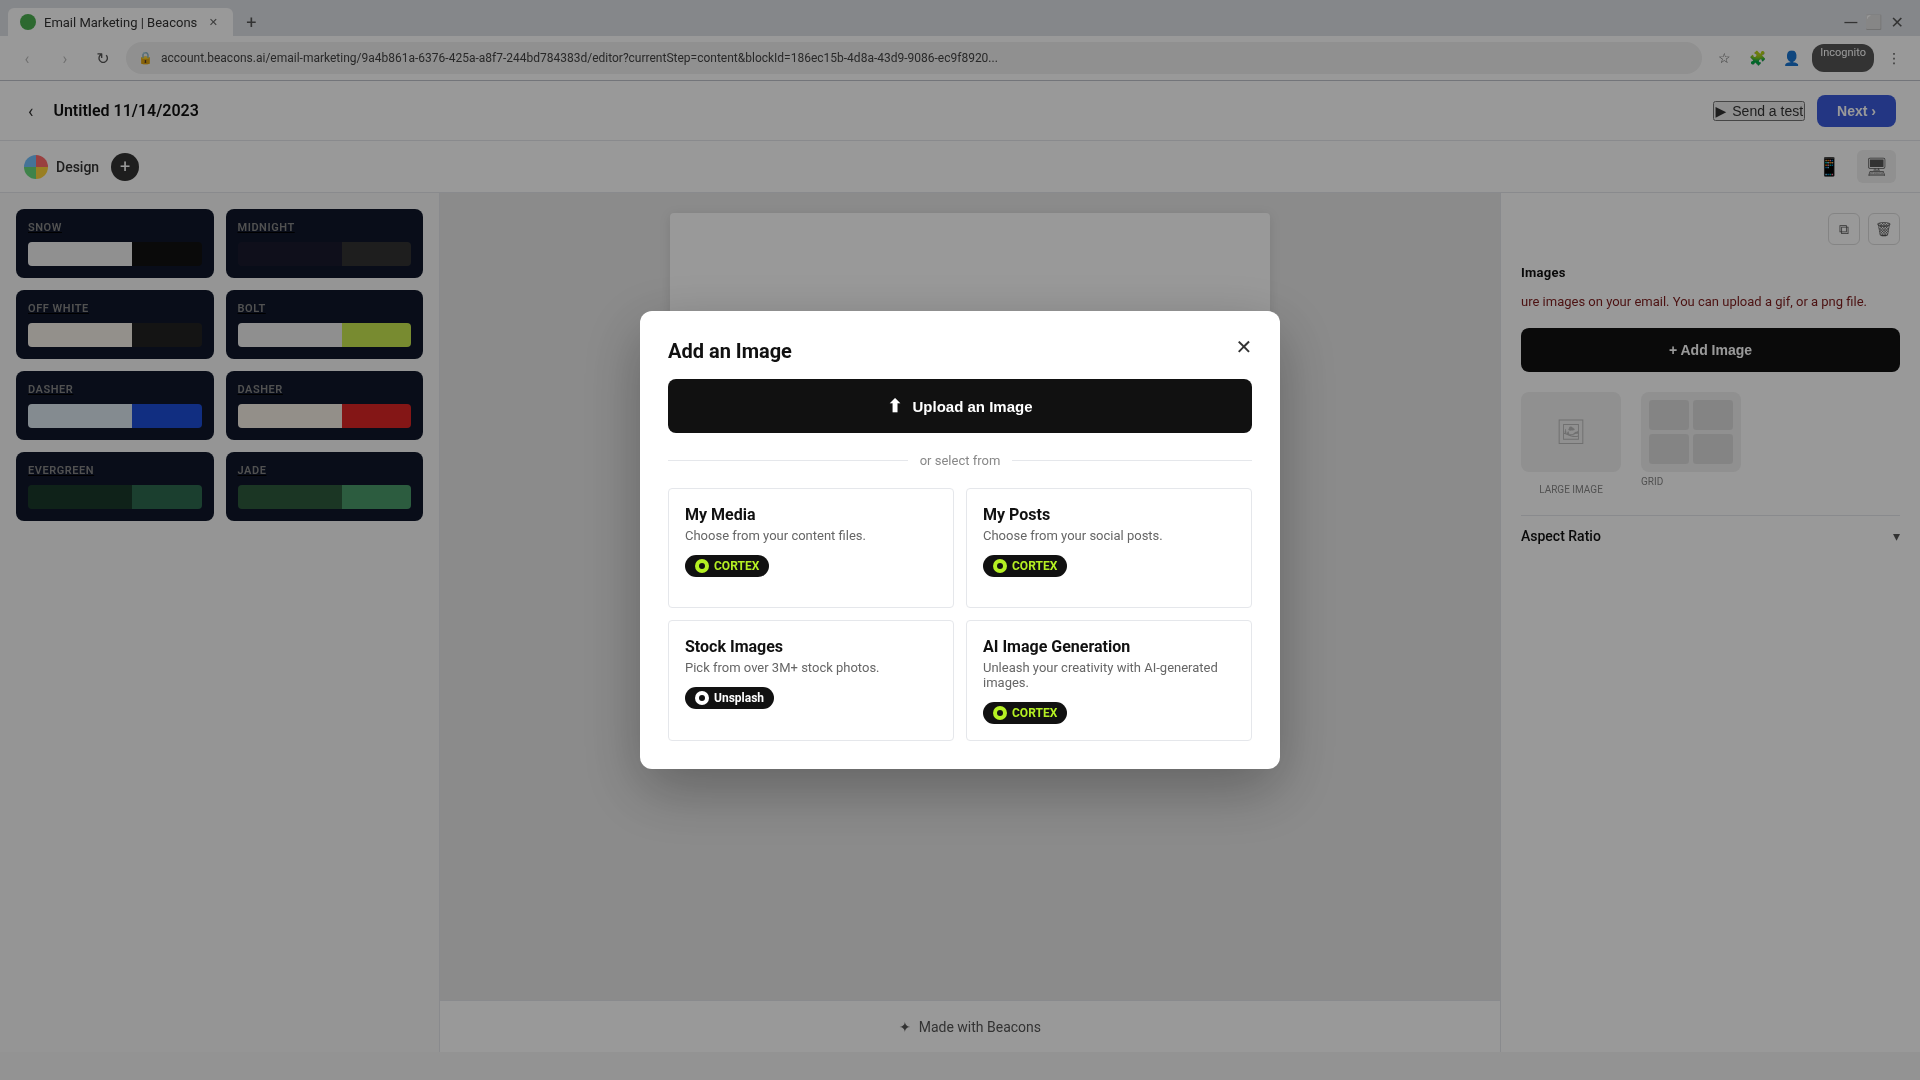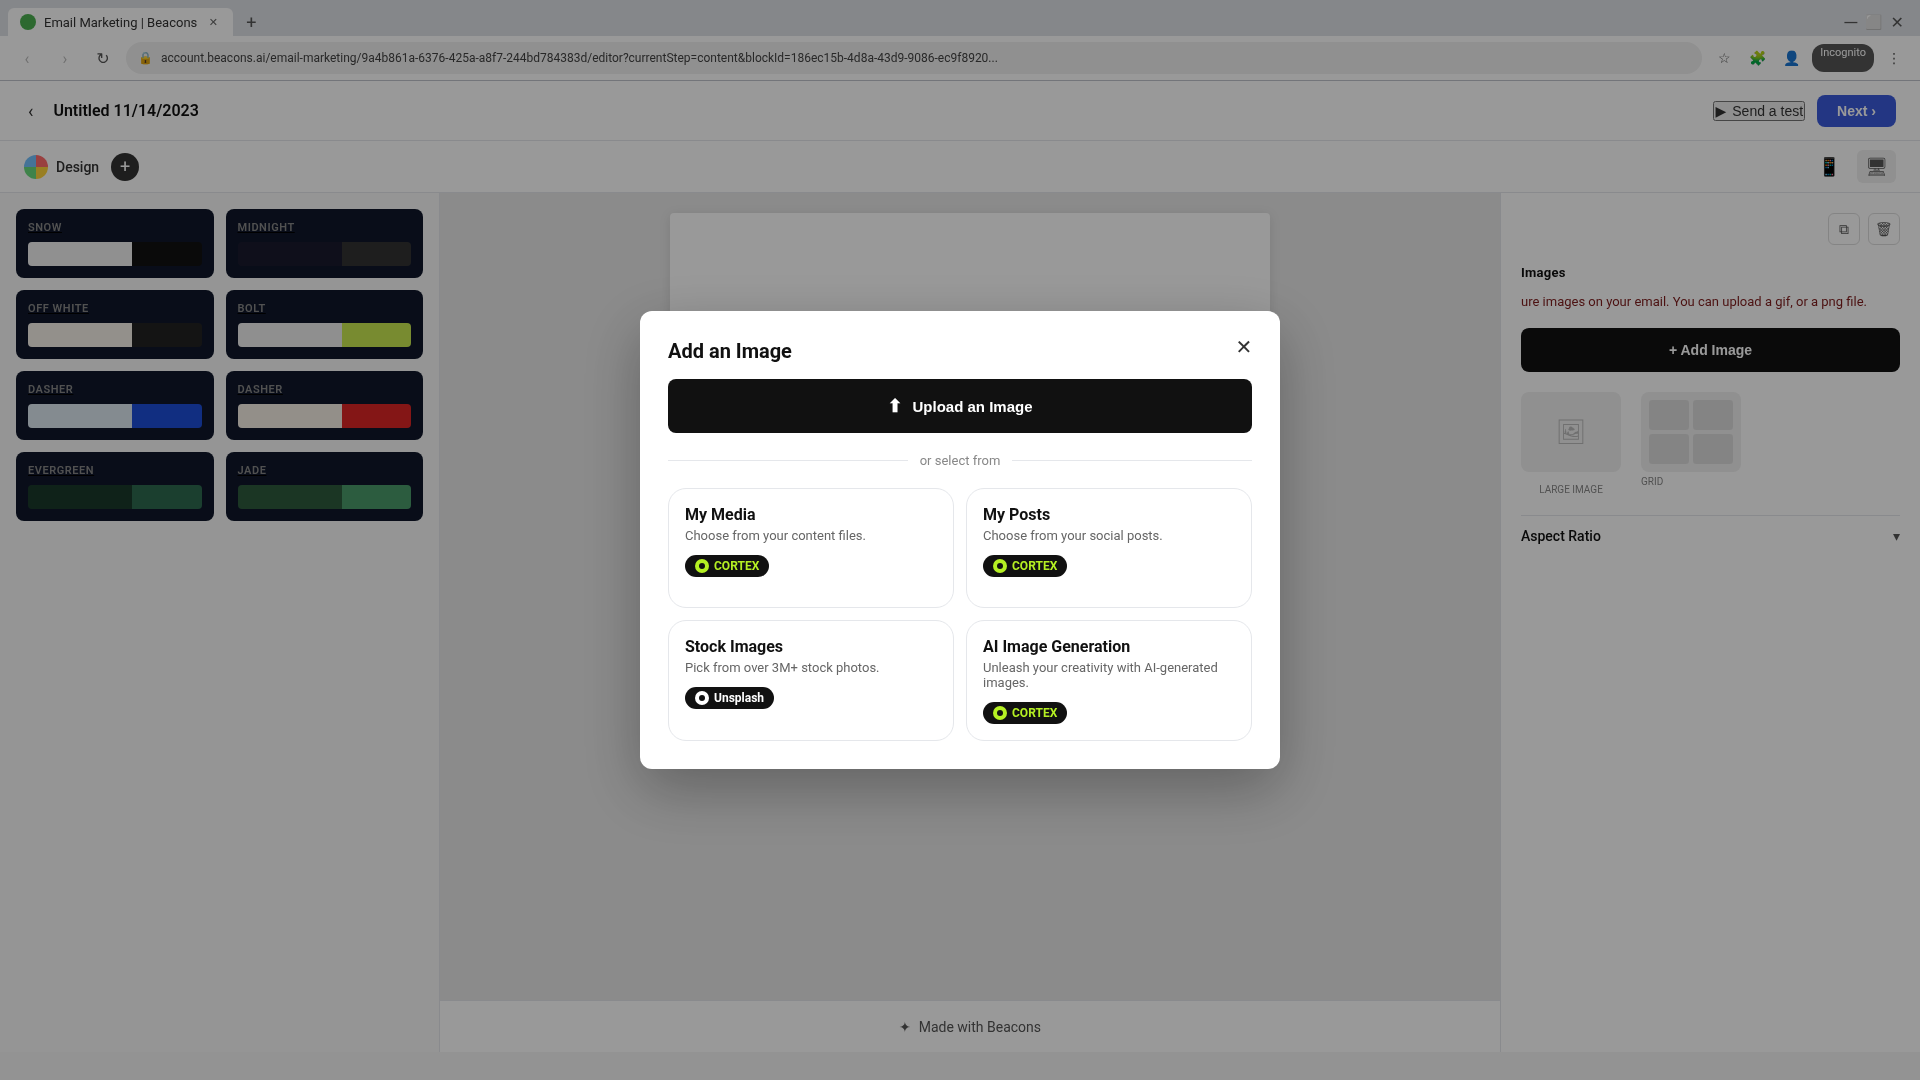--- a/index.html
+++ b/index.html
@@ -449,21 +449,21 @@
       height: 1px;
       background: #e5e7eb;
     }
     .source-grid {
       display: grid;
       grid-template-columns: 1fr 1fr;
       gap: 12px;
     }
     .source-card {
       border: 1px solid #e5e7eb;
-      border-radius: 18px;
+      border-radius: 4px;
       padding: 16px;
       cursor: pointer;
       min-height: 120px;
     }
     .source-card-title {
       font-size: 16px;
       font-weight: 700;
       color: #111;
       margin-bottom: 4px;
     }

